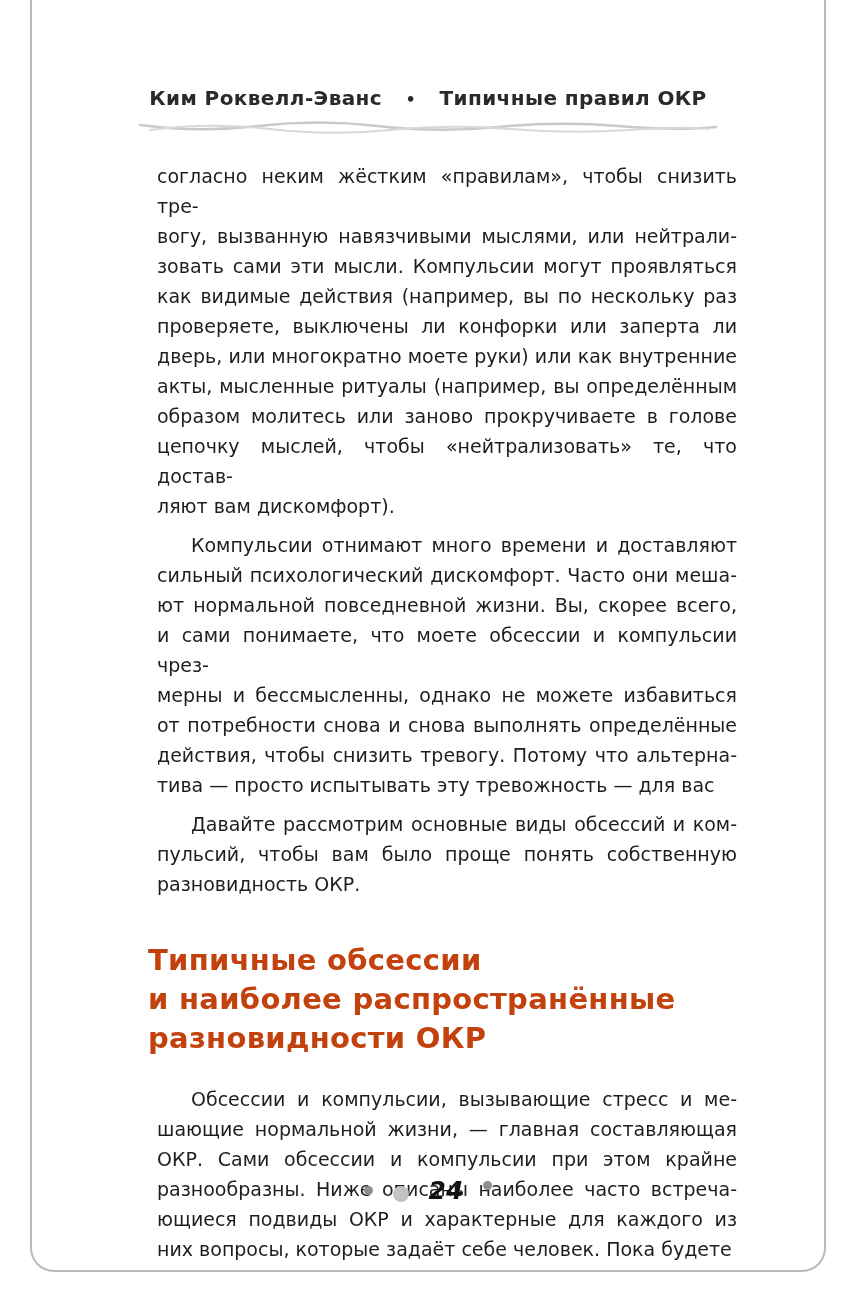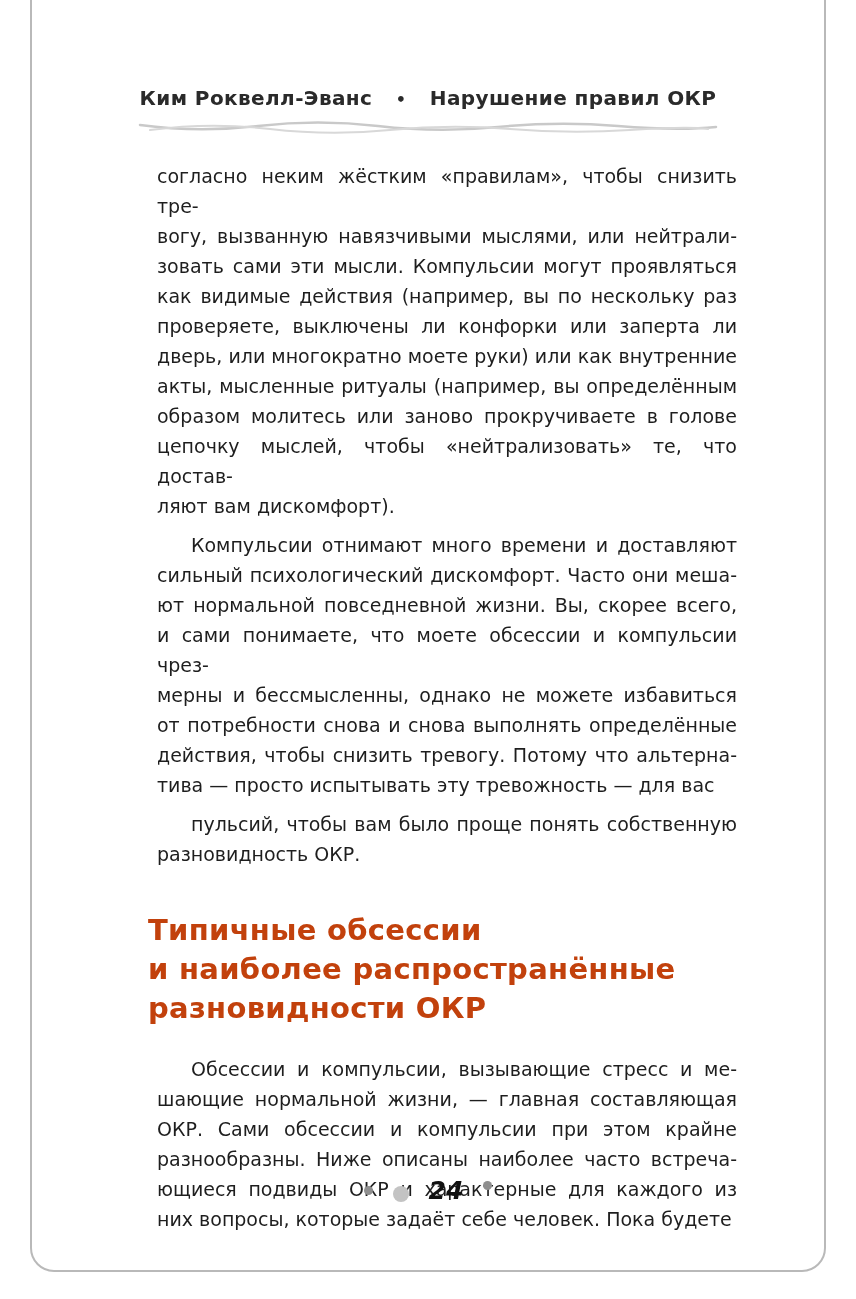--- a/index.html
+++ b/index.html
@@ -122,21 +122,21 @@
 </head>
 <body>
 
 <div class="page">
 
   <div class="page-border"></div>
 
   <header class="running-head">
     <span>Ким Роквелл-Эванс</span>
     <span class="sep">•</span>
-    <span>Нарушение правил ОКР</span>
+    <span>Типичные правил ОКР</span>
   </header>
 
   <div class="flourish">
     <svg width="580" height="22" viewBox="0 0 580 22" xmlns="http://www.w3.org/2000/svg">
       <path d="M2,9 Q60,17 120,10 T240,10 T360,11 T480,10 T578,11" stroke="#c9c9c9" stroke-width="2.5" fill="none" stroke-linecap="round"></path>
       <path d="M12,14 Q72,6 132,13 T252,14 T372,13 T492,14 T570,13" stroke="#d8d8d8" stroke-width="2" fill="none" stroke-linecap="round"></path>
     </svg>
   </div>
 
   <main class="text-block">
@@ -159,20 +159,21 @@
         <div class="line">сильный психологический дискомфорт. Часто они меша-</div>
         <div class="line">ют нормальной повседневной жизни. Вы, скорее всего,</div>
         <div class="line">и сами понимаете, что моете обсессии и компульсии чрез-</div>
         <div class="line">мерны и бессмысленны, однако не можете избавиться</div>
         <div class="line">от потребности снова и снова выполнять определённые</div>
         <div class="line">действия, чтобы снизить тревогу. Потому что альтерна-</div>
         <div class="line">тива — просто испытывать эту тревожность — для вас</div>
       </div>
 
     <div class="paragraph indent">
+        <div class="line">Давайте рассмотрим основные виды обсессий и ком-</div>
         <div class="line">пульсий, чтобы вам было проще понять собственную</div>
         <div class="line">разновидность ОКР.</div>
       </div>
 
     <h2 class="section-heading">
         <div class="heading-line">Типичные обсессии</div>
         <div class="heading-line">и наиболее распространённые</div>
         <div class="heading-line">разновидности ОКР</div>
       </h2>
 

